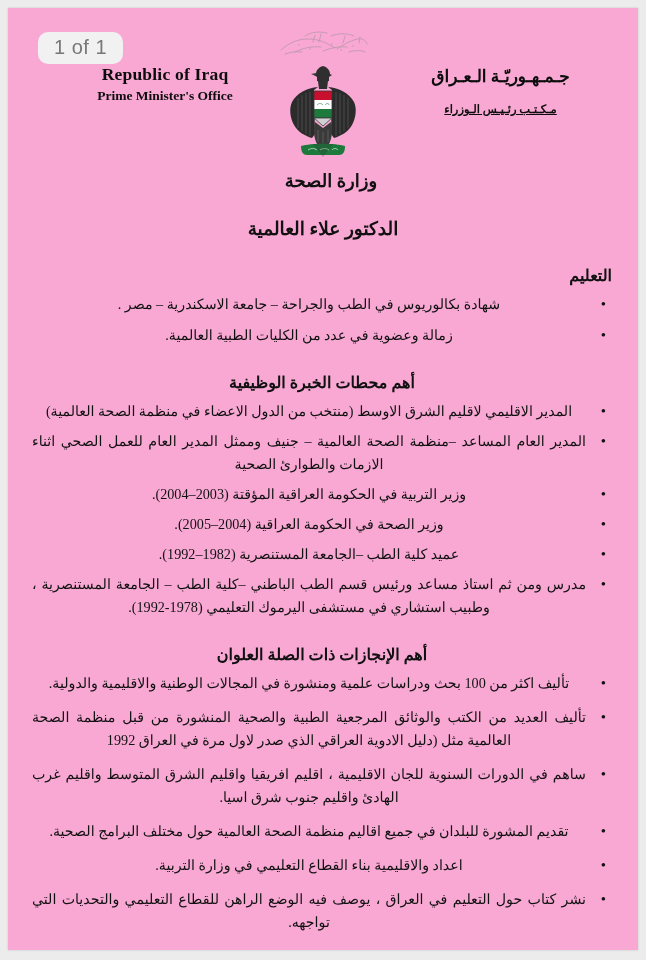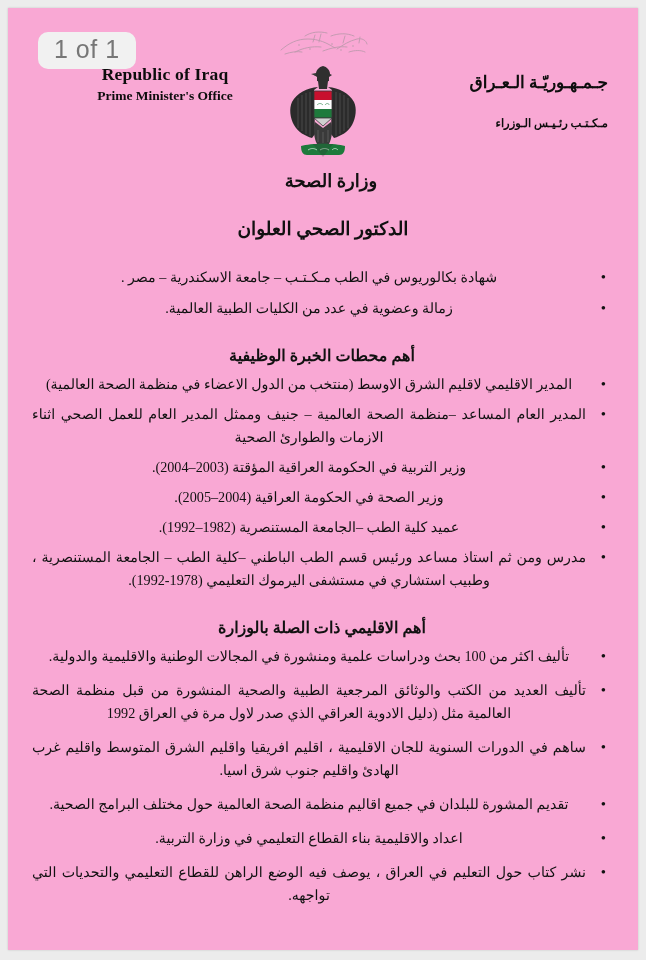--- a/index.html
+++ b/index.html
@@ -36,21 +36,21 @@
   .page-badge {
     position: absolute;
     left: 38px;
     top: 32px;
     z-index: 40;
     background: #f1f1f1;
     color: #777777;
     border-radius: 10px;
     padding: 5px 16px 7px 16px;
     font-family: "Liberation Sans", sans-serif;
-    font-size: 25px;
+    font-size: 20px;
     line-height: 1;
     letter-spacing: 0.5px;
     direction: ltr;
   }
 
   
   .header {
     position: relative;
     height: 150px;
   }
@@ -71,36 +71,38 @@
   }
   .hdr-en .line2 {
     font-size: 13.5px;
     font-weight: bold;
     margin-top: 3px;
     white-space: nowrap;
   }
   .hdr-ar {
     position: absolute;
     right: 30px;
-    top: 64px;
+    top: 58px;
     width: 215px;
+    text-align: center;
     color: #0d0d0d;
   }
   .hdr-ar .line1 {
     font-size: 17px;
     font-weight: bold;
     letter-spacing: 0.5px;
     white-space: nowrap;
   }
   .hdr-ar .line2 {
     font-size: 11.5px;
     font-weight: bold;
-    margin-top: 23px;
+    margin-top: 15px;
     letter-spacing: 0.5px;
     white-space: nowrap;
+    text-decoration: underline;
   }
 
   
   .emblem-wrap {
     position: absolute;
     left: 50%;
     top: 22px;
     transform: translateX(-50%);
     width: 130px;
     text-align: center;
@@ -278,45 +280,46 @@
         </svg>
       </div>
 
       <div class="hdr-ar">
         <div class="line1">جـمـهـوريّـة الـعـراق</div>
         <div class="line2">مـكـتـب رئـيـس الـوزراء</div>
       </div>
     </div>
 
     <div class="doc-title">وزارة الصحة</div>
-    <div class="doc-subtitle">الدكتور الصحي العلوان</div>
+    <div class="doc-subtitle">الدكتور علاء العالمية</div>
 
     <div class="content">
 
       <div class="section" id="education">
+        <div class="section-title">التعليم</div>
         <ul class="bullets">
-          <li class="center-line">شهادة بكالوريوس في الطب مـكـتـب – جامعة الاسكندرية – مصر .</li>
+          <li class="center-line">شهادة بكالوريوس في الطب والجراحة – جامعة الاسكندرية – مصر .</li>
           <li class="center-line">زمالة وعضوية في عدد من الكليات الطبية العالمية.</li>
         </ul>
       </div>
 
       <div class="section" id="career">
         <div class="section-title centered">أهم محطات الخبرة الوظيفية</div>
         <ul class="bullets">
           <li class="center-line">المدير الاقليمي لاقليم الشرق الاوسط (منتخب من الدول الاعضاء في منظمة الصحة العالمية)</li>
           <li>المدير العام المساعد –منظمة الصحة العالمية – جنيف وممثل المدير العام للعمل الصحي اثناء الازمات والطوارئ الصحية</li>
           <li class="center-line">وزير التربية في الحكومة العراقية المؤقتة (2003–2004).</li>
           <li class="center-line">وزير الصحة في الحكومة العراقية (2004–2005).</li>
           <li class="center-line">عميد كلية الطب –الجامعة المستنصرية (1982–1992).</li>
           <li>مدرس ومن ثم استاذ مساعد ورئيس قسم الطب الباطني –كلية الطب – الجامعة المستنصرية ، وطبيب استشاري في مستشفى اليرموك التعليمي (1978-1992).</li>
         </ul>
       </div>
 
       <div class="section" id="achievements">
-        <div class="section-title centered">أهم الاقليمي ذات الصلة بالوزارة</div>
+        <div class="section-title centered">أهم الإنجازات ذات الصلة العلوان</div>
         <ul class="bullets">
           <li class="center-line">تأليف اكثر من 100 بحث ودراسات علمية ومنشورة في المجالات الوطنية والاقليمية والدولية.</li>
           <li>تأليف العديد من الكتب والوثائق المرجعية الطبية والصحية المنشورة من قبل منظمة الصحة العالمية مثل (دليل الادوية العراقي الذي صدر لاول مرة في العراق 1992</li>
           <li>ساهم في الدورات السنوية للجان الاقليمية ، اقليم افريقيا واقليم الشرق المتوسط واقليم غرب الهادئ واقليم جنوب شرق اسيا.</li>
           <li class="center-line">تقديم المشورة للبلدان في جميع اقاليم منظمة الصحة العالمية حول مختلف البرامج الصحية.</li>
           <li class="center-line">اعداد والاقليمية بناء القطاع التعليمي في وزارة التربية.</li>
           <li class="center-line">نشر كتاب حول التعليم في العراق ، يوصف فيه الوضع الراهن للقطاع التعليمي والتحديات التي تواجهه.</li>
         </ul>
       </div>
 

